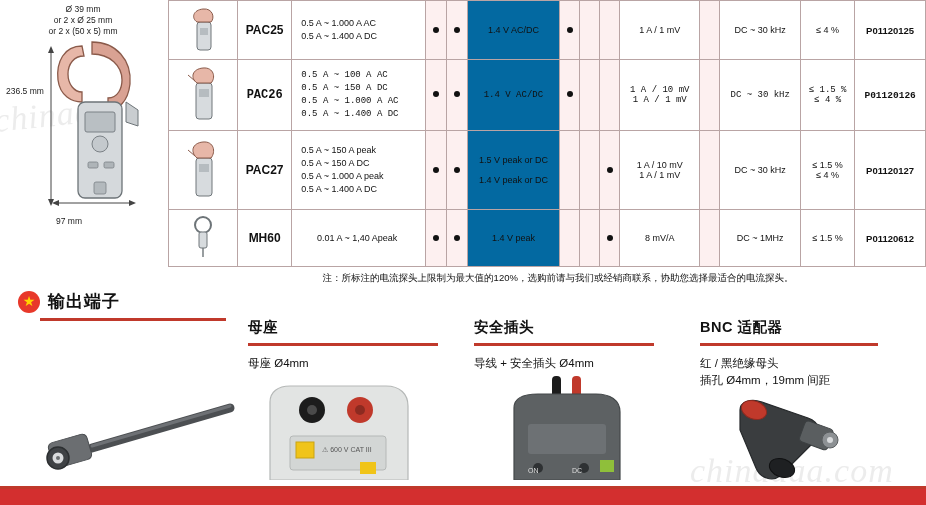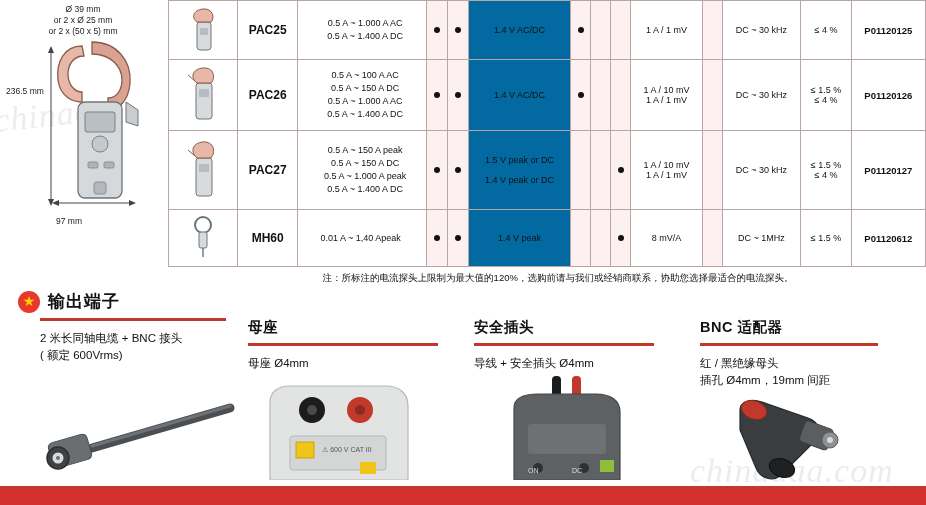--- a/index.html
+++ b/index.html
@@ -53,31 +53,31 @@
     border:1px solid #b9a4a4;
     padding:2px 3px;
     text-align:center;
     vertical-align:middle;
     background:#fdf0f0;
     color:#111;
   }
   .tbl td.white{background:#ffffff;}
   .tbl td.model{font-weight:bold;font-size:12px;background:#ffffff;}
   .tbl td.ref{font-weight:bold;font-size:9.5px;background:#ffffff;}
-  .tbl td.spec{text-align:center;padding-left:9px;line-height:13px;background:#ffffff;}
+  .tbl td.spec{text-align:left;padding-left:9px;line-height:13px;background:#ffffff;}
   .tbl td.volt{background:#0369a1;}
   .tbl td.pic{background:#ffffff;width:62px;}
   .tbl td.dot{width:14px;background:#fdf0f0;}
   .tbl td.narrow{width:13px;background:#fdf0f0;}
   .dotm{display:inline-block;width:6px;height:6px;border-radius:50%;background:#111;}
   .cell-lines div{white-space:nowrap;}
 
   
   .r1 td{height:54px;}
-  .r2 td{height:66px;}
+  .r2 td{height:66px;font-family:Liberation Mono, monospace;}
   .r3 td{height:74px;}
   .r4 td{height:52px;}
 
   
   .note{
     position:absolute;left:180px;top:272px;width:756px;
     font-size:9.5px;color:#111;text-align:center;
   }
 
   
@@ -340,24 +340,20 @@
 
 <div class="sec">
   <span class="star"></span>
   <span class="sec-title">输出端子</span>
 </div>
 
 <div class="cols">
 
   <div class="col c1">
     <div class="rule"></div>
-    <p>
-      <span>2 米长同轴电缆 + BNC 接头</span><br>
-      <span>( 额定 600Vrms)</span>
-    </p>
     <svg class="photo" style="left:-6px;top:84px;" width="206" height="76" viewBox="0 0 206 76">
       <line x1="58" y1="46" x2="196" y2="6" stroke="#4c4f52" stroke-width="9" stroke-linecap="round"></line>
       <line x1="58" y1="44" x2="196" y2="4" stroke="#6e7175" stroke-width="3" stroke-linecap="round"></line>
       <rect x="16" y="36" width="40" height="26" rx="5" transform="rotate(-16 36 49)" fill="#6b6e71" stroke="#4a4d50" stroke-width="1"></rect>
       <circle cx="24" cy="56" r="11" fill="#3f4245" stroke="#2c2f31" stroke-width="1.5"></circle>
       <circle cx="24" cy="56" r="5.5" fill="#d9dbdd"></circle>
       <circle cx="24" cy="56" r="2" fill="#6a6d70"></circle>
     </svg>
   </div>
 

